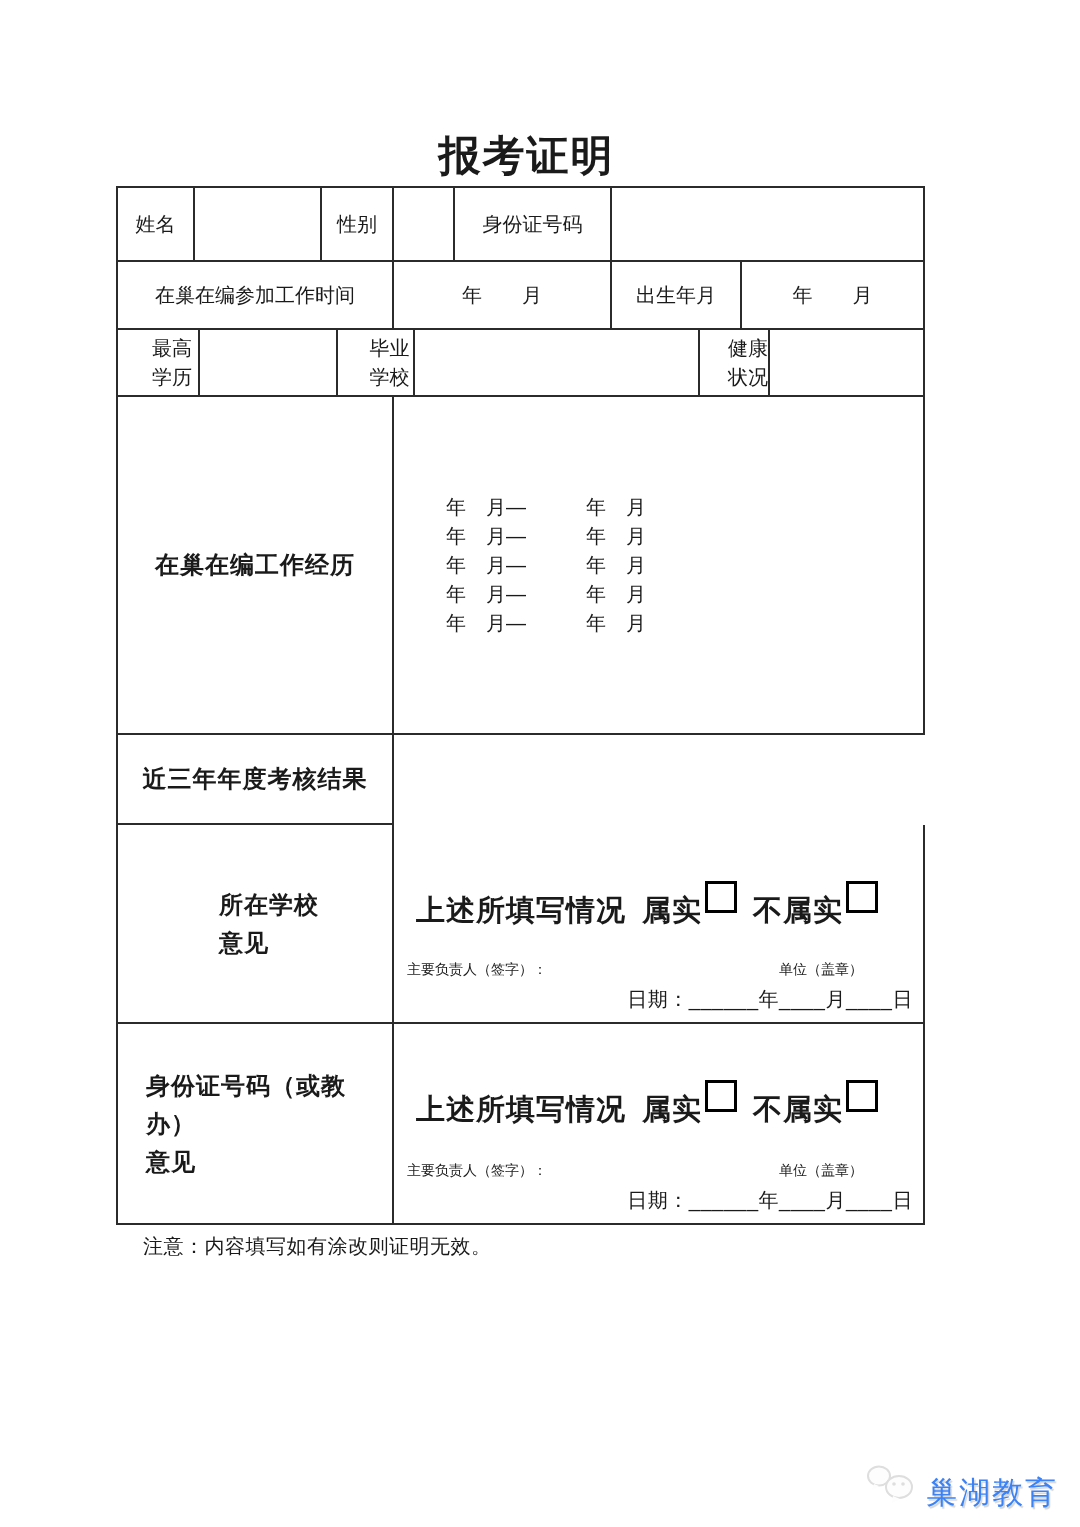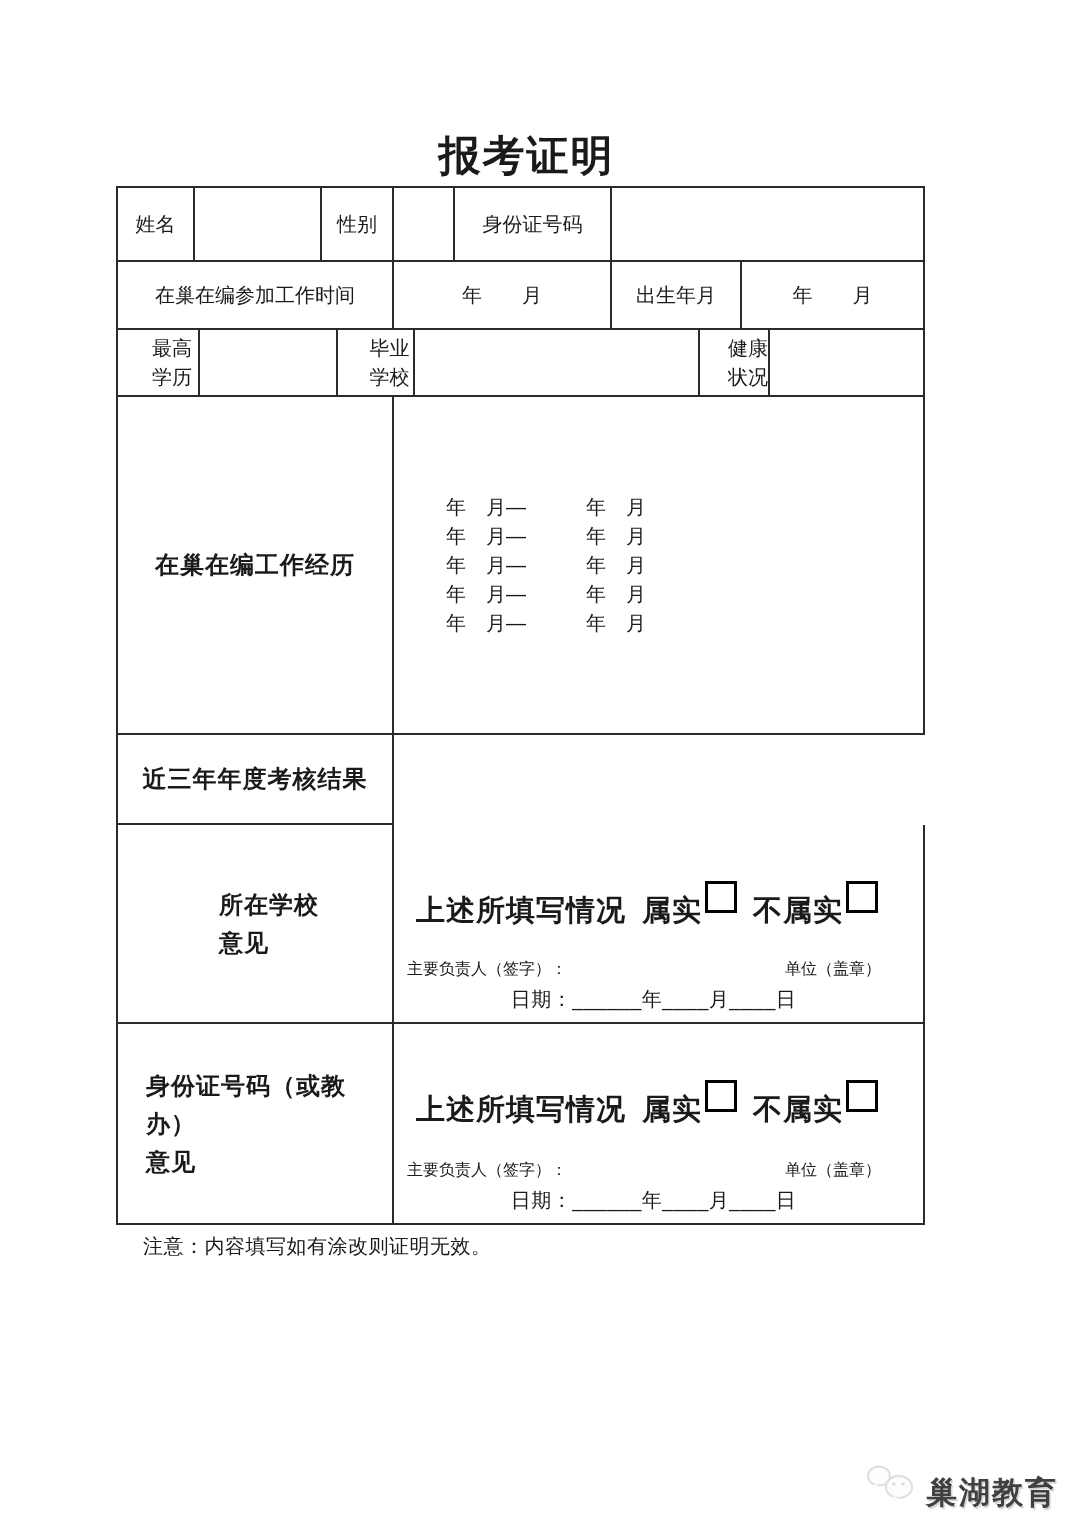--- a/index.html
+++ b/index.html
@@ -41,37 +41,37 @@
     white-space:nowrap;
   }
   .box{
     display:inline-block;width:26px;height:26px;
     border:3px solid #000;vertical-align:7px;margin-left:3px;
     background:#fff;box-sizing:content-box;
   }
   .gap{display:inline-block;width:16px;}
   .sign-row{
     margin-top:auto;display:flex;justify-content:space-between;
-    padding:0 42px 0 13px;font-size:16px;line-height:26px;align-items:center;
+    padding:0 60px 0 13px;font-size:14px;line-height:26px;align-items:center;
   }
   .date-row{
-    text-align:center;padding-right:10px;margin:4px 0 10px 0;
+    text-align:right;padding-right:10px;margin:4px 0 10px 0;
     font-size:20px;line-height:26px;letter-spacing:0.5px;
   }
   .note{
     position:absolute;left:143px;top:1233px;
     font-size:20px;font-weight:normal;letter-spacing:0.5px;
   }
   .watermark{
     position:absolute;right:22px;top:1460px;
     display:flex;align-items:center;gap:8px;
   }
   .watermark .wm-text{
-    font-size:31px;font-weight:bold;letter-spacing:2px;
-    color:#404040;
+    font-size:31px;font-weight:normal;letter-spacing:2px;
+    color:#3b82f6;
     text-shadow:1.5px 1.5px 1px #d4d4d4, -0.5px -0.5px 0 #ffffff;
     margin-top:12px;
   }
 </style>
 </head>
 <body>
 
 <div class="page-title">报考证明</div>
 
 <div class="form-grid">

